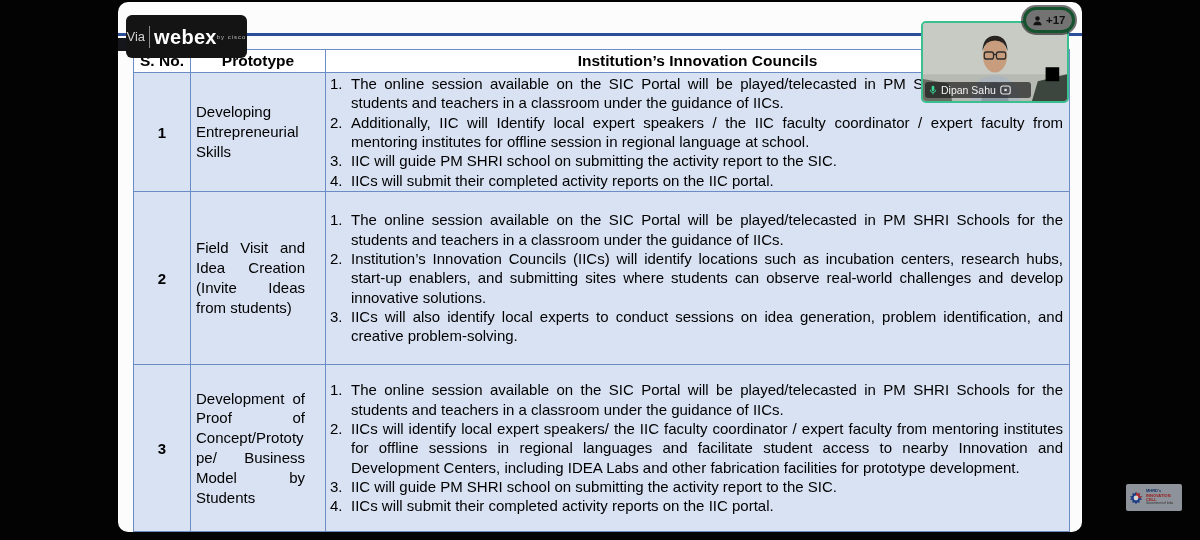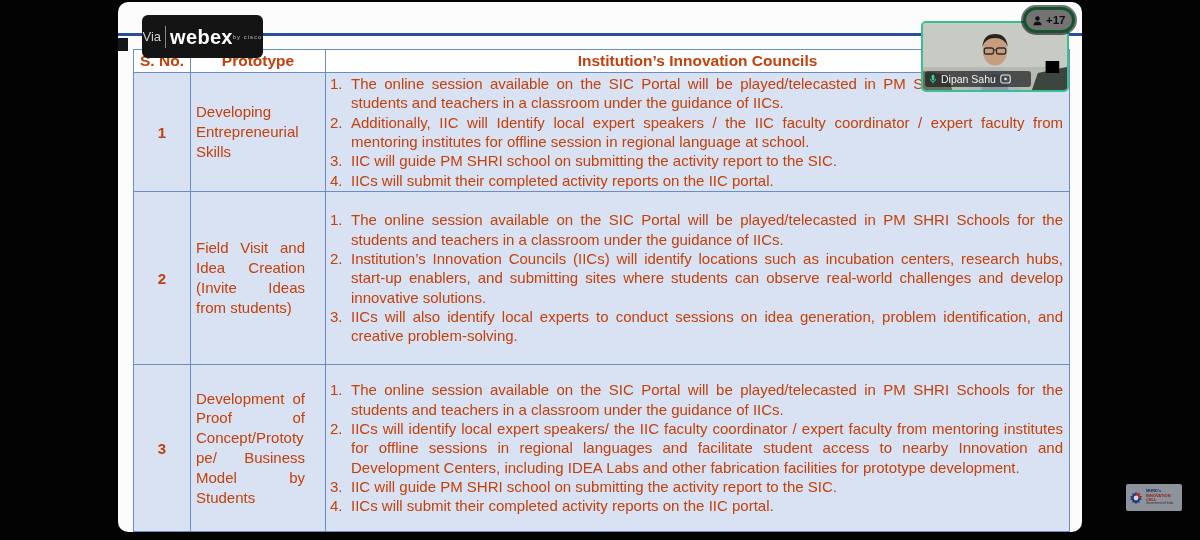--- a/index.html
+++ b/index.html
@@ -20,35 +20,35 @@
   }
   .title-underline {
     position:absolute; left:0; top:31px; width:100%; height:3px; background:#2b4e9b;
   }
   .edge-fragment {
     position:absolute; left:0; top:36px; width:10px; height:13px; background:#14161c;
   }
 
   
   .webex-badge {
-    position:absolute; left:24px; top:13px; width:121px; height:43px;
+    position:absolute; left:8px; top:13px; width:121px; height:43px;
     background:#141414; border-radius:6px; display:flex; align-items:center;
     justify-content:center; gap:4px; z-index:6;
   }
   .webex-via { color:#cfcfcf; font-size:13px; }
   .webex-sep { width:1px; height:22px; background:#8a8a8a; }
   .webex-wordmark { display:flex; flex-direction:row; align-items:center; line-height:1; }
   .webex-name { color:#fff; font-size:20px; font-weight:bold; letter-spacing:.3px; }
   .webex-sub { color:#bdbdbd; font-size:6px; letter-spacing:1px; margin-top:1px; }
 
   
   .tbl-wrap { position:absolute; left:15px; top:47px; }
   table { border-collapse:collapse; table-layout:fixed; width:936px; }
   col.c-sno { width:57px; } col.c-act { width:135px; } col.c-main { width:744px; }
-  th, td { border:1px solid #6b8cc4; color:#c2410c; }
+  th, td { border:1px solid #6b8cc4; color:#000000; }
   thead th { background:#ffffff; height:23px; font-size:15.5px; font-weight:bold; text-align:center; }
   tbody td { background:#d9e2f3; vertical-align:middle; }
   tbody tr:nth-child(1) { height:116px; }
   tbody tr:nth-child(2) { height:173px; }
   tbody tr:nth-child(3) { height:167px; }
   td.sno { text-align:center; font-weight:bold; font-size:15px; }
   td.activity { padding:2px 20px 2px 5px; font-size:15px; line-height:1.32;
                 text-align:justify; overflow-wrap:break-word; word-break:break-word; }
   td.points-cell { padding:1px 6px 1px 4px; font-size:15px; }
   .point { display:flex; line-height:1.29; }
@@ -59,21 +59,21 @@
   .participants-pill {
     position:absolute; left:1023px; top:7px; height:26px; min-width:49px;
     background:#737373; border:3px solid #14532d; border-radius:14px;
     display:flex; align-items:center; justify-content:center; gap:3px;
     z-index:12; box-shadow:0 0 0 2px rgba(0,0,0,.55); padding:0 6px;
   }
   .participants-pill .count { font-size:11.5px; font-weight:bold; color:#111; }
 
   
   .video-thumb {
-    position:absolute; left:921px; top:21px; width:148px; height:71px;
+    position:absolute; left:921px; top:21px; width:148px; height:82px;
     border:2px solid #3ac08e; border-radius:5px; overflow:hidden; z-index:10;
     background:#c6cac3;
   }
   .video-thumb svg.scene { position:absolute; left:0; top:0; width:100%; height:100%; }
   .name-bar {
     position:absolute; left:2px; bottom:3px; height:16px; width:106px;
     background:rgba(22,22,22,.66); border-radius:3px;
     display:flex; align-items:center; gap:4px; padding:0 4px;
   }
   .name-bar .pname { color:#f2f2f2; font-size:10.5px; white-space:nowrap; }

